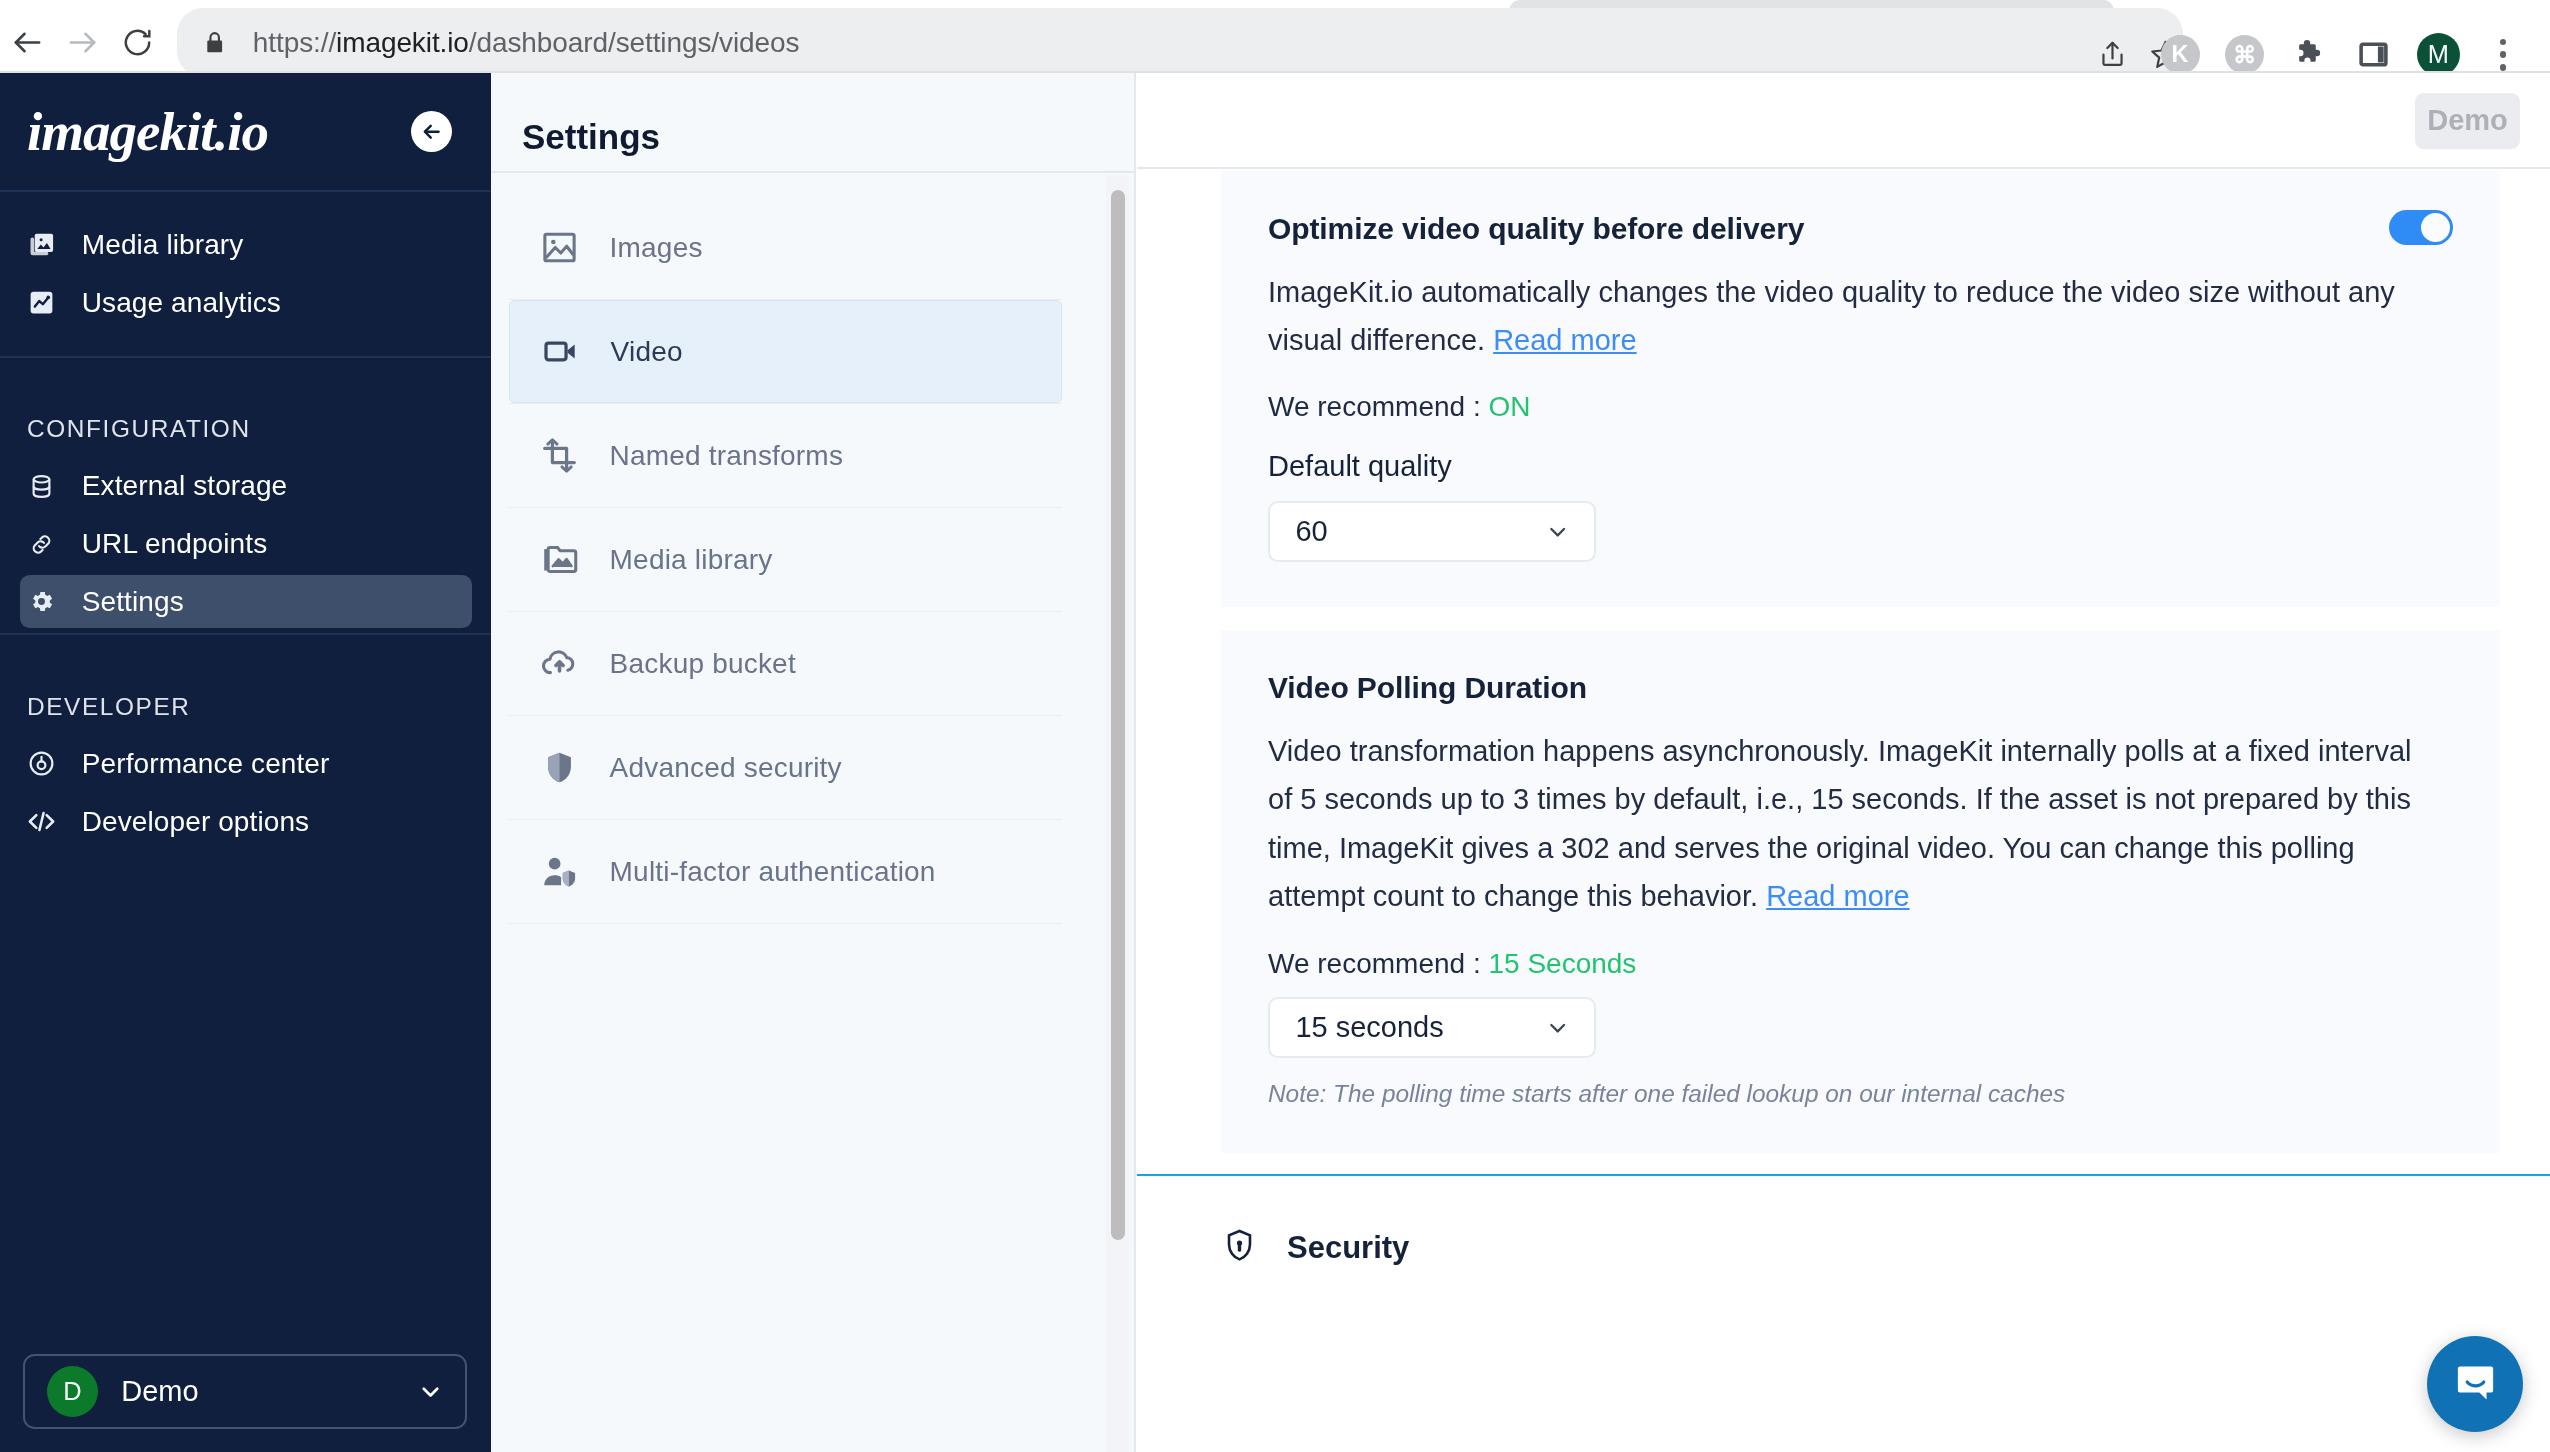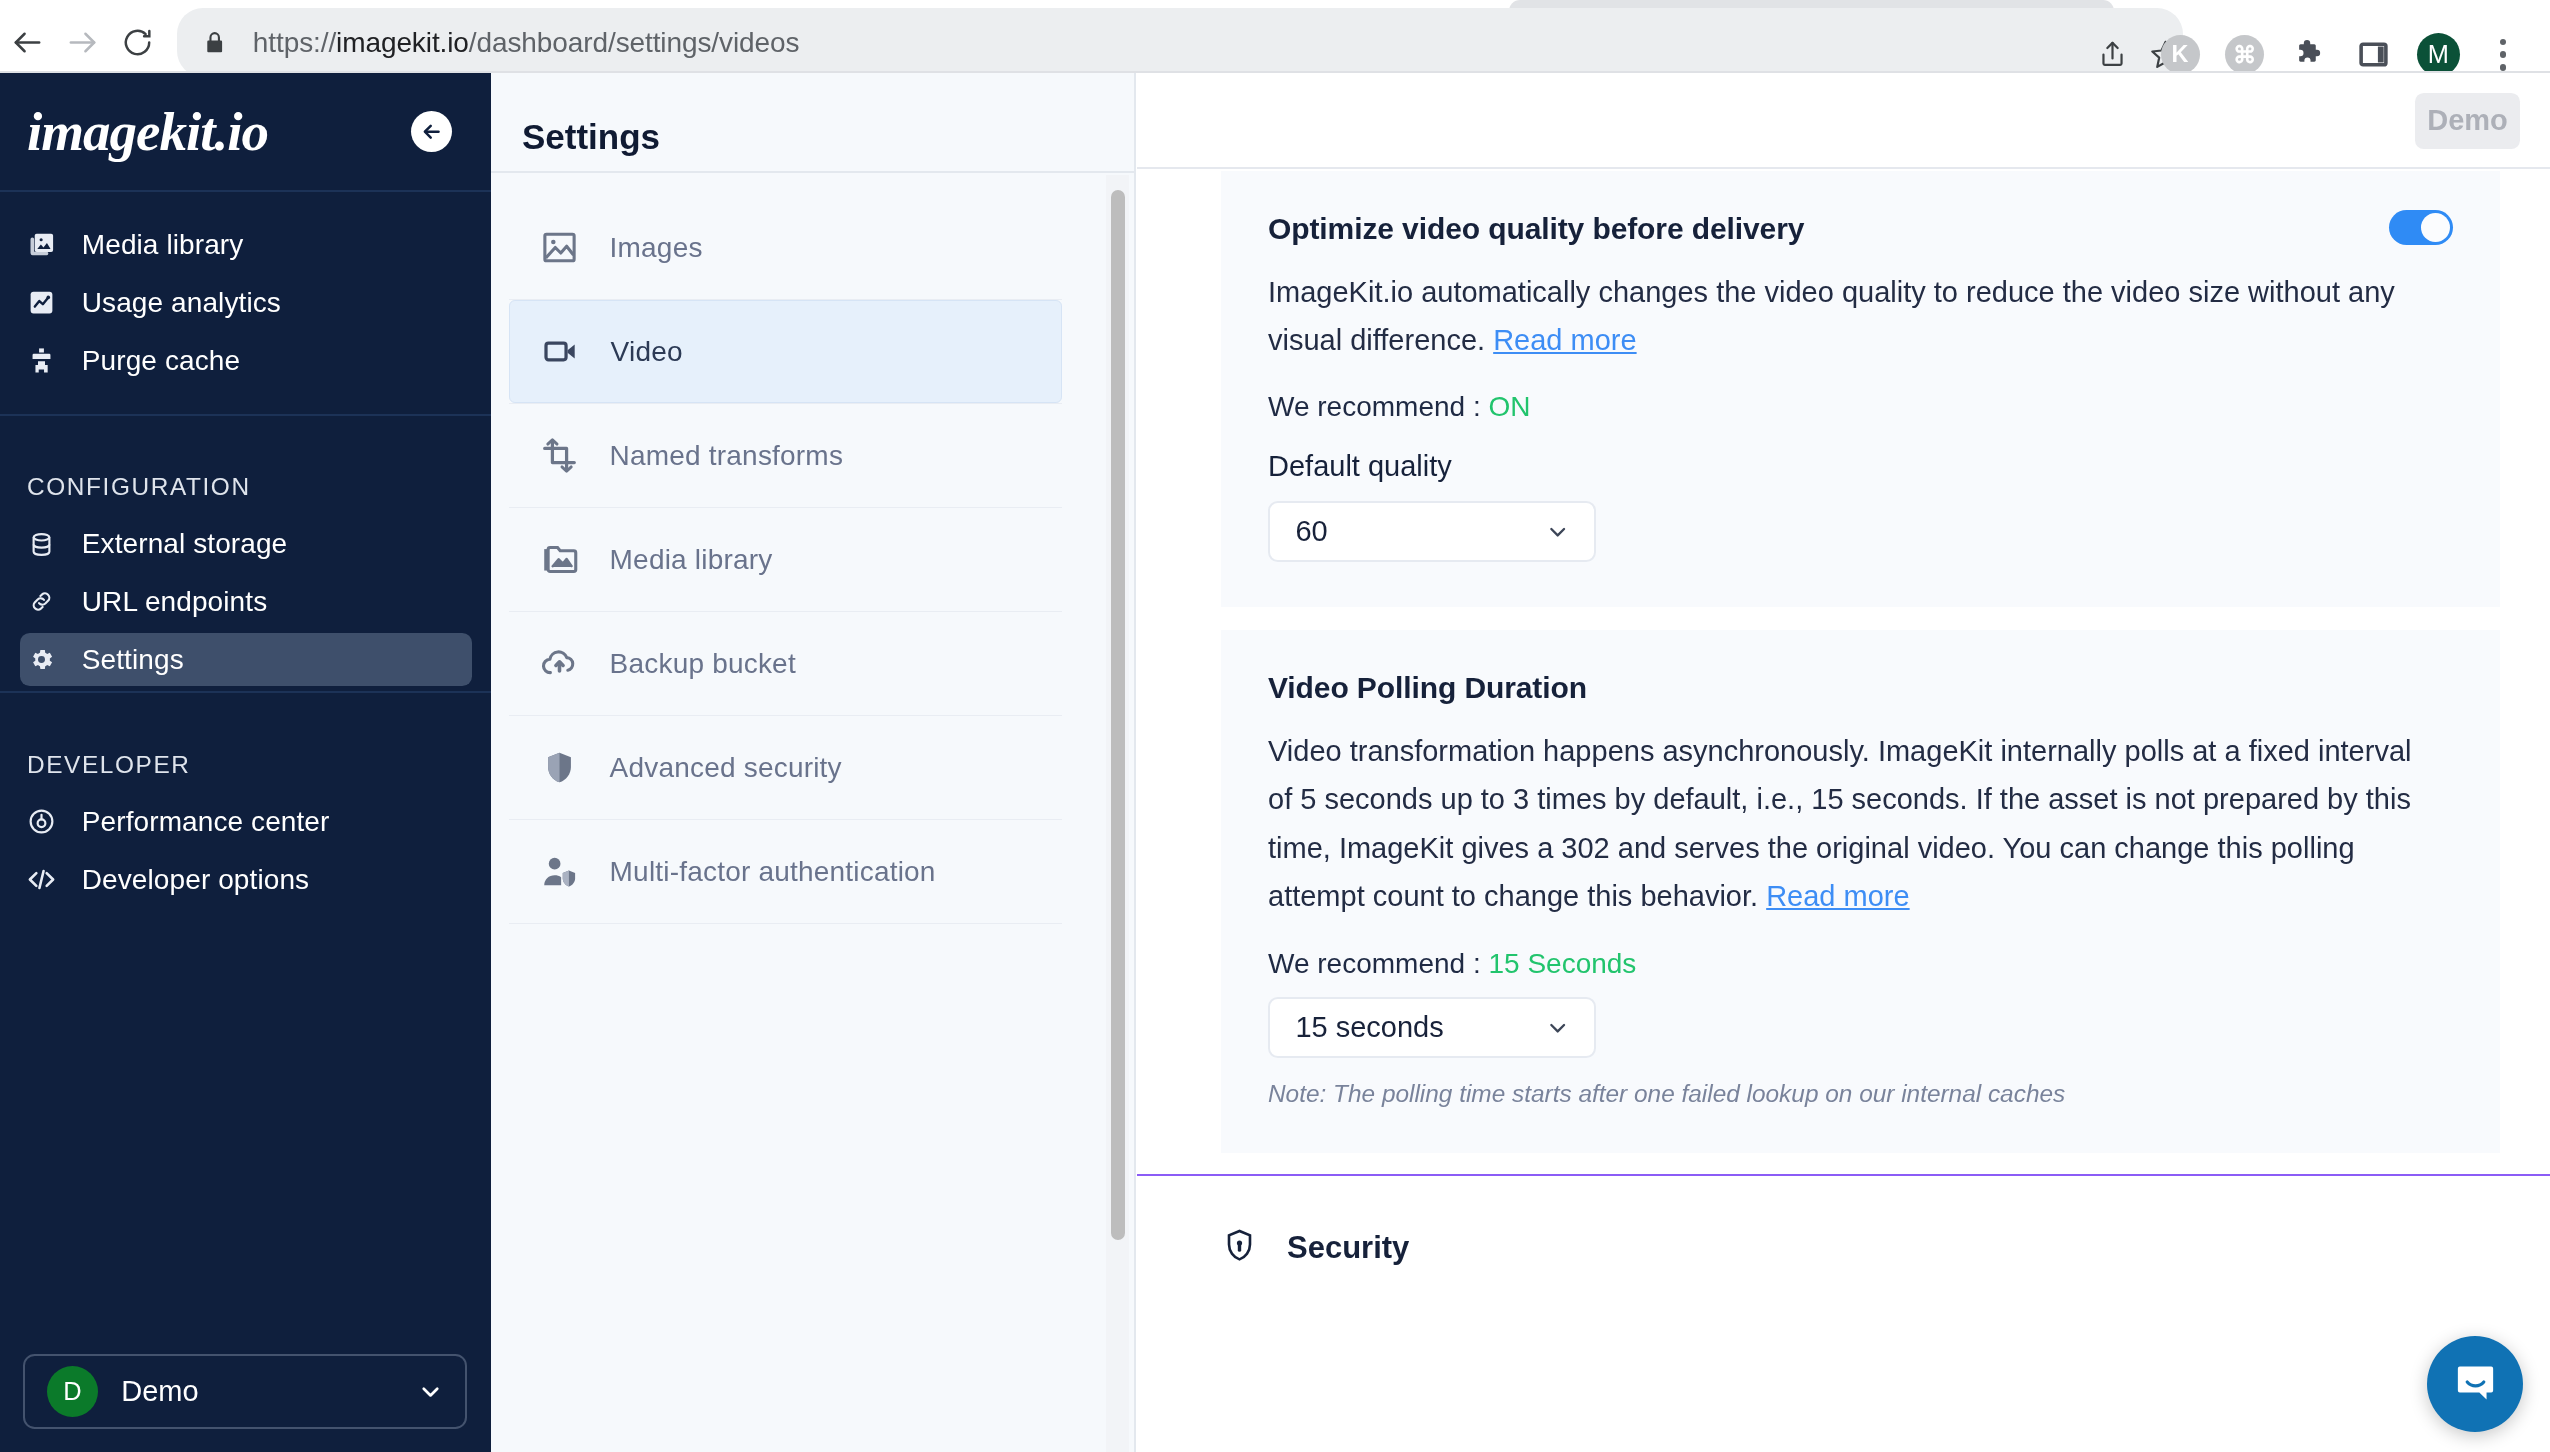--- a/index.html
+++ b/index.html
@@ -197,21 +197,21 @@
   }
   #toggle-optimize {
     position: absolute; right: 47px; top: 39px;
     width: 64px; height: 35px; border-radius: 17.6px; background: #2f8bf5;
   }
   #toggle-optimize::after {
     content: ""; position: absolute; right: 2.9px; top: 2.9px;
     width: 29px; height: 29px; border-radius: 50%; background: #fbfcfe;
   }
   #security-section {
-    border-top: 2px solid #8b5cf6; margin-top: 21.5px;
+    border-top: 2px solid #0ea5e9; margin-top: 21.5px;
     padding: 51px 0 0 84px; display: flex; align-items: center; gap: 29px;
   }
   #security-title { font-size: 31px; font-weight: 700; color: #16213a; }
 
   
   #chat-launcher {
     position: absolute; right: 27px; bottom: 21.5px;
     width: 96px; height: 96px; border-radius: 50%; background: #1072b4;
     display: flex; align-items: center; justify-content: center;
     box-shadow: 0 3.9px 17.6px rgba(0,0,0,.22);
@@ -326,30 +326,20 @@
       </div>
       <div class="nav-item">
         <span class="nav-ico">
           <svg width="29" height="29" viewBox="0 0 24 24">
             <rect x="3" y="3" width="18" height="18" rx="2.4" fill="#e8ecf4"></rect>
             <polyline points="6.5,15.4 10.2,10.8 13.1,13.4 17.6,7.8" fill="none" stroke="#0f1f3d" stroke-width="2" stroke-linecap="round" stroke-linejoin="round"></polyline>
             <circle cx="17.6" cy="7.8" r="1.5" fill="#0f1f3d"></circle>
           </svg>
         </span>
         <span class="nav-label">Usage analytics</span>
-      </div>
-      <div class="nav-item">
-        <span class="nav-ico">
-          <svg width="29" height="29" viewBox="0 0 24 24" fill="#e8ecf4">
-            <path d="M10 2h4v3.4h-4z"></path>
-            <path d="M5.6 6.4h12.8a1 1 0 0 1 1 1v3.4H4.6V7.4a1 1 0 0 1 1-1z"></path>
-            <path d="M9.1 12.6h5.8v3.2h2.2V22h-3v-2.5h-4.4V22H7V15.8h2.1z"></path>
-          </svg>
-        </span>
-        <span class="nav-label">Purge cache</span>
       </div>
     </div>
 
     <div class="side-div"></div>
 
     <div>
       <div class="nav-section">CONFIGURATION</div>
       <div class="nav-item">
         <span class="nav-ico">
           <svg width="27" height="27" viewBox="0 0 24 24" fill="none" stroke="#e8ecf4" stroke-width="1.9">

